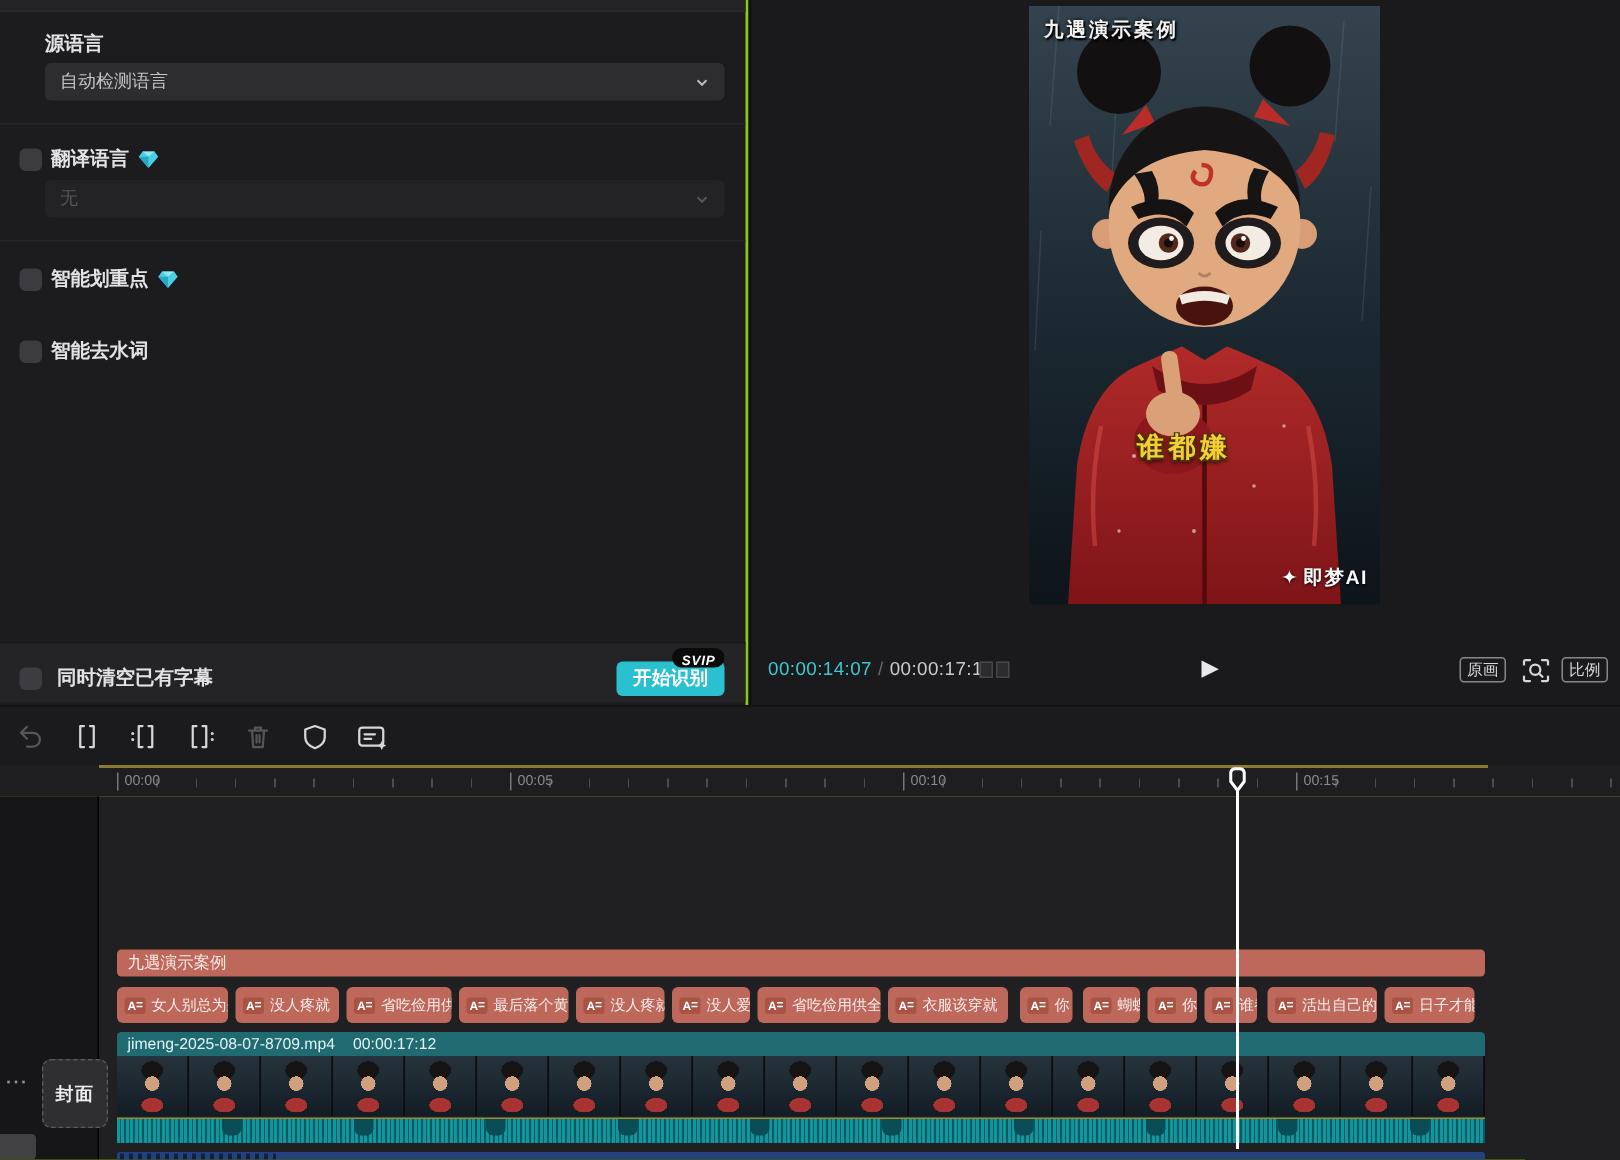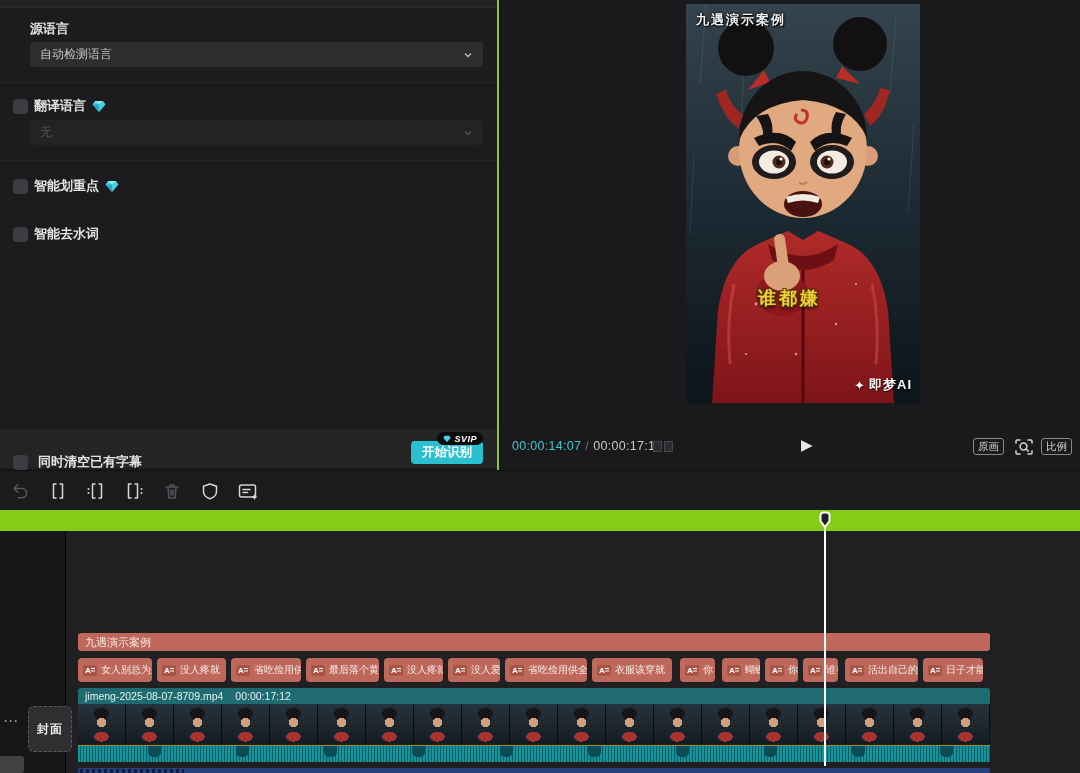--- a/index.html
+++ b/index.html
@@ -18,21 +18,21 @@
   .divider { position:absolute; left:0; right:0; height:1px; background:#262629; }
   .checkrow { position:absolute; left:13px; display:flex; align-items:center; gap:6px; }
   .checkbox { width:15px; height:15px; border-radius:4px; background:#3d3d41; flex:0 0 auto; }
   .checkrow .t { font-size:13px; font-weight:bold; color:#e3e3e5; }
   .gem { width:14px; height:13px; }
 
   .lp-footer { position:absolute; left:0; top:428px; width:497px; height:40px; background:#242427; border-top:1px solid #1a1a1c; }
   .start-btn { position:absolute; right:14px; top:12px; width:72px; height:23px; background:#2ac0d0; border-radius:4px;
                color:#fff; font-size:12.5px; font-weight:bold; display:flex; align-items:center; justify-content:center; }
   .svip { position:absolute; right:14px; top:3px; height:13px; background:#0b0b0c; border-radius:7px;
-          display:flex; align-items:center; gap:3px; padding:0 6px; }
+          display:flex; align-items:center; gap:3px; padding:0 6px;flex-direction:column; }
   .svip b { color:#fff; font-size:9px; font-style:italic; letter-spacing:.5px; }
 
   
   .preview-panel { position:absolute; left:499px; top:0; width:581px; height:470px; background:#1a1a1c; border-left:2px solid #101011; }
   .video { position:absolute; left:185px; top:4px; width:234px; height:399px; background:#10161c; overflow:hidden; }
   .video svg { position:absolute; left:0; top:0; }
   .ov-title { position:absolute; left:10px; top:7px; font-size:13px; font-weight:bold; letter-spacing:2px; color:#f2f2f2;
               text-shadow:0 0 3px #000,1px 1px 1px #000; }
   .ov-cap { position:absolute; left:72px; top:282px; font-size:18px; font-weight:bold; letter-spacing:3px; color:#f3cf35;
             text-shadow:-1px -1px 0 #4a3408,1px -1px 0 #4a3408,-1px 1px 0 #4a3408,1px 1px 0 #4a3408,0 2px 3px #000; }
@@ -145,21 +145,21 @@
         <polygon points="0.5,4.5 7,4.5 7,12" fill="#2aa6c6"></polygon>
       </svg>
     </div>
 
     <div class="checkrow" style="top:225px;">
       <span class="checkbox"></span>
       <span class="t">智能去水词</span>
     </div>
 
     <div class="lp-footer">
-      <div class="checkrow" style="top:24px;gap:10px;">
+      <div class="checkrow" style="top:14px;gap:10px;">
         <span class="checkbox"></span>
         <span class="t">同时清空已有字幕</span>
       </div>
       <div class="start-btn">开始识别</div>
       <div class="svip">
         <svg width="8" height="8" viewBox="0 0 14 13">
           <polygon points="3,1 11,1 13.5,4.5 7,12 0.5,4.5" fill="#49cfe4"></polygon>
         </svg>
         <b>SVIP</b>
       </div>
@@ -309,20 +309,28 @@
     </span>
     <span class="tool">
       <svg width="24" height="22" viewBox="0 0 24 22">
           <rect class="st" x="3.5" y="5" width="16" height="12" rx="2"></rect>
         <path class="st" d="M7 9.5 H14 M7 12.5 H11.5"></path>
         <path d="M18.5 14 l1 2 l2 1 l-2 1 l-1 2 l-1 -2 l-2 -1 l2 -1 Z" fill="#d6d6d9"></path>
         </svg>
     </span>
   </div>
 
+  <div class="ruler">
+    <div class="dur-line"></div>
+    <div class="ticks"></div>
+    <span class="tick-label" style="left:78px;">00:00</span>
+    <span class="tick-label" style="left:340px;">00:05</span>
+    <span class="tick-label" style="left:602px;">00:10</span>
+    <span class="tick-label" style="left:864px;">00:15</span>
+  </div>
 
   <div class="tracks">
     <div class="gutter">
       <span class="more">···</span>
       <div class="cover-btn">封面</div>
       <div class="handle"></div>
     </div>
 
     <div class="title-clip">九遇演示案例</div>
 

